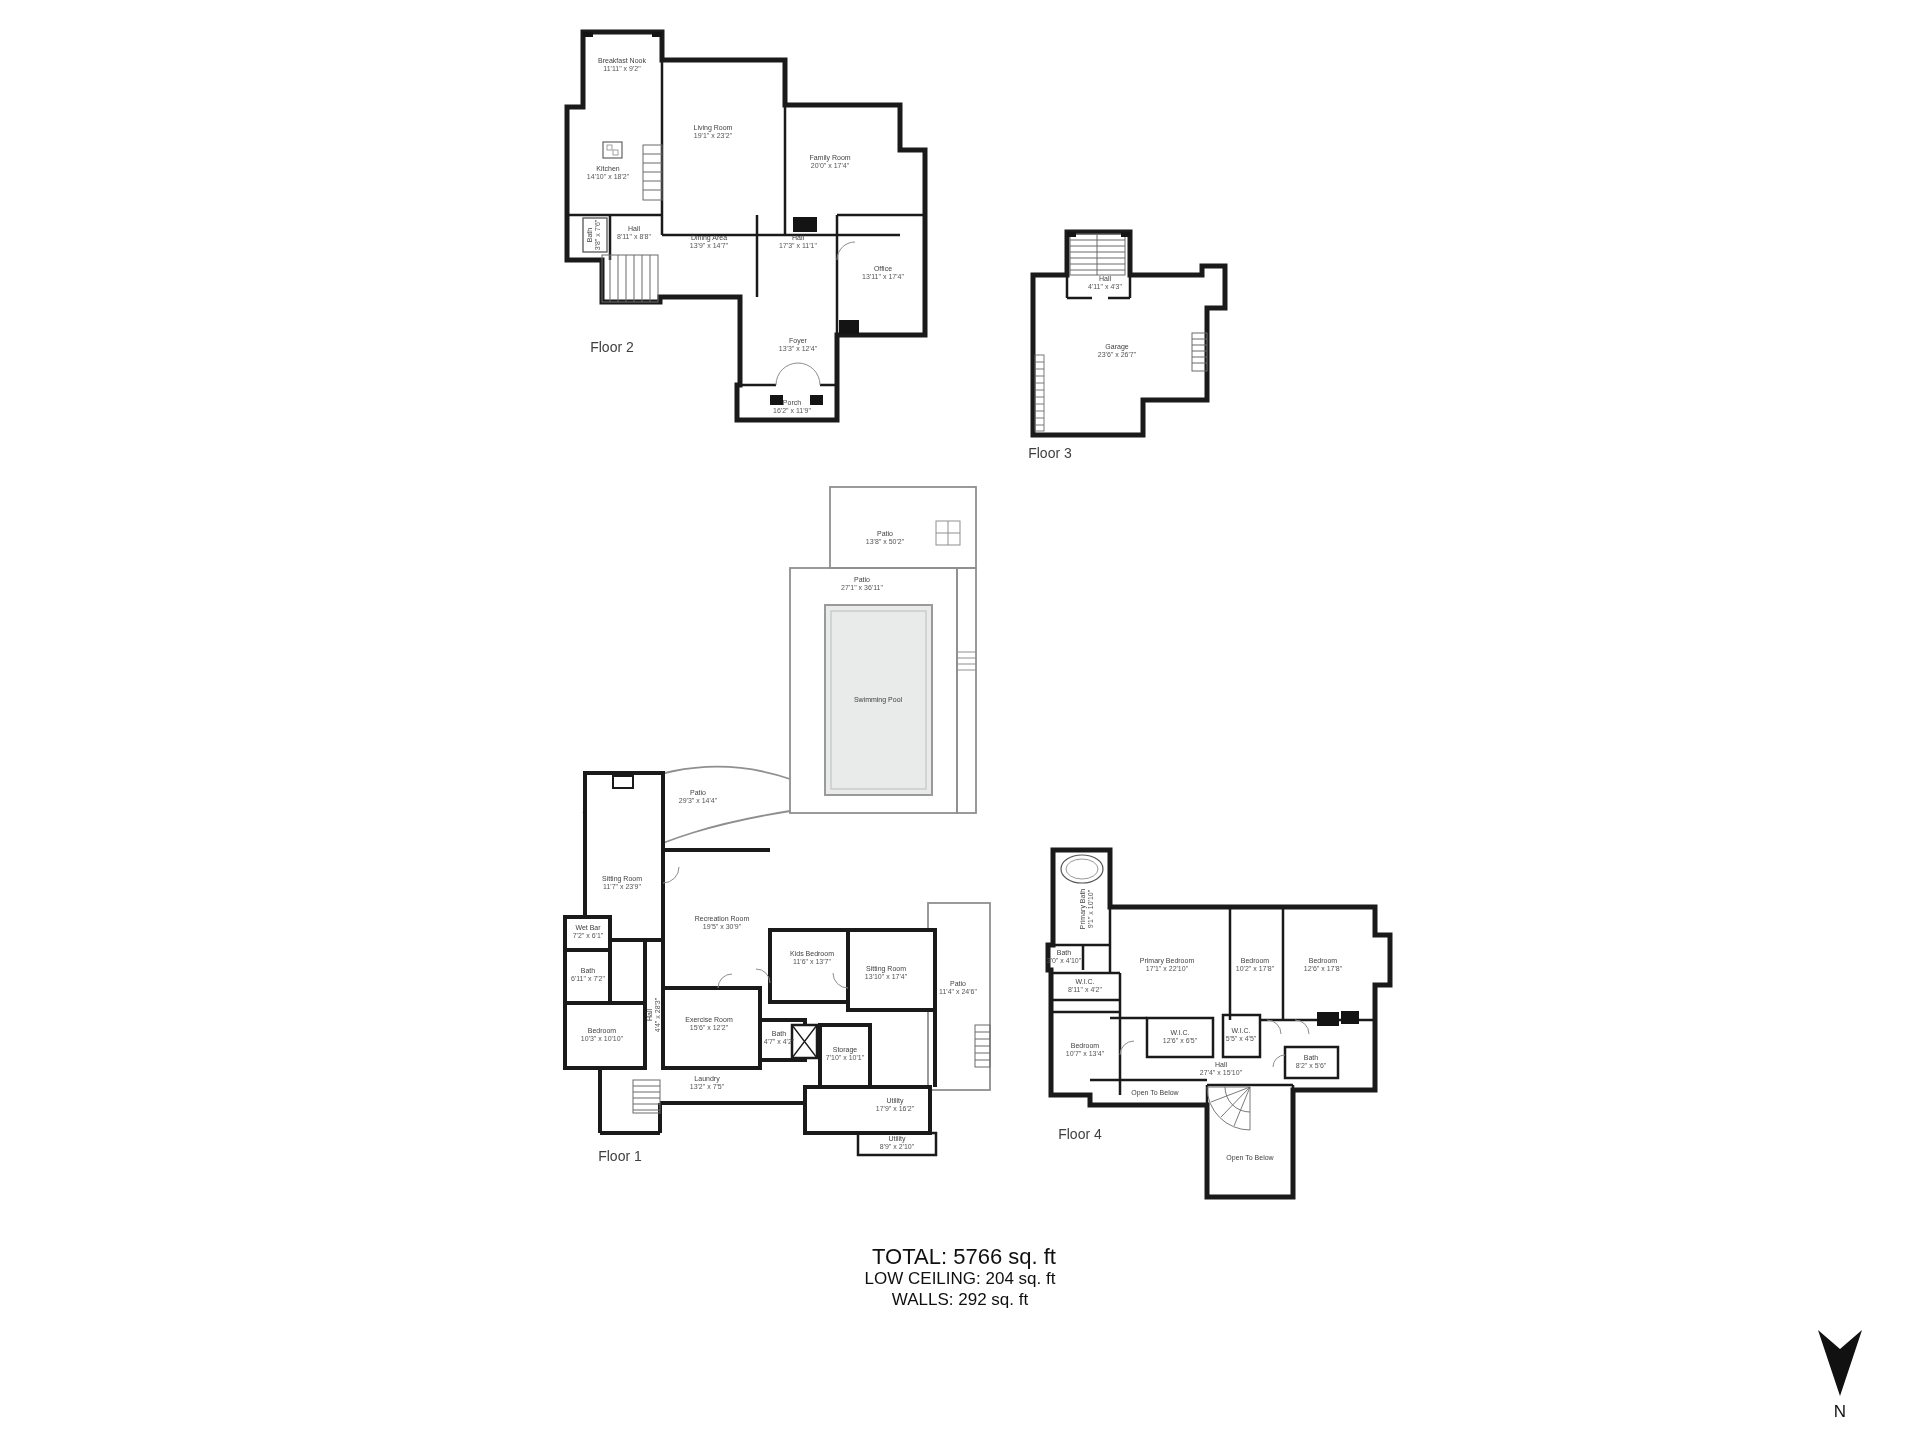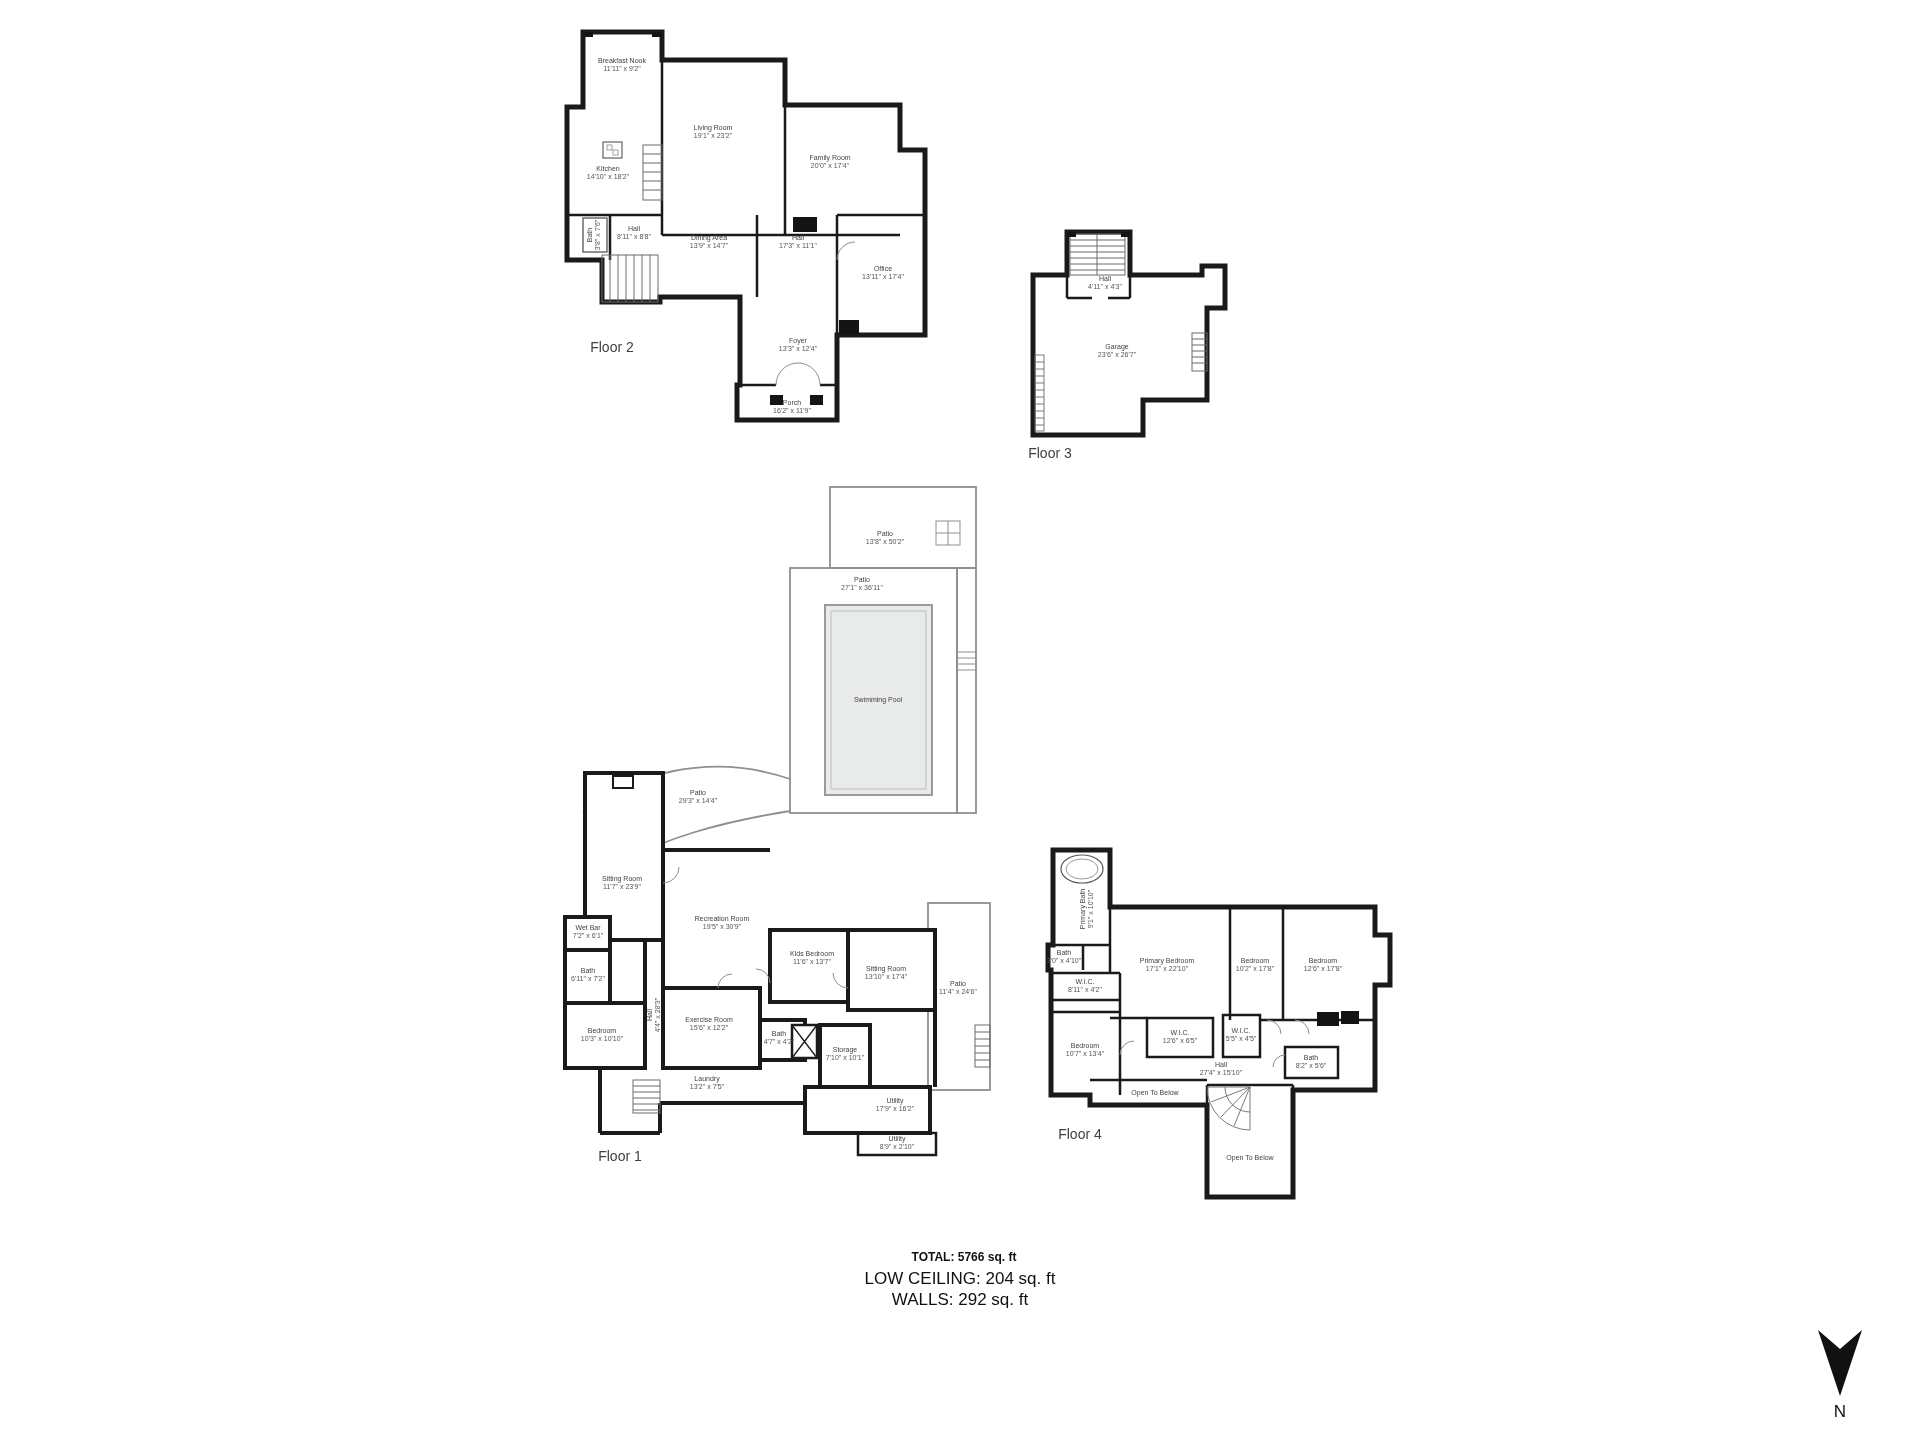--- a/index.html
+++ b/index.html
@@ -8,21 +8,21 @@
   .floor{position:absolute;}
   .floor svg{position:absolute;left:0;top:0;}
   .rl{position:absolute;transform:translate(-50%,-50%);text-align:center;
       font-size:7px;line-height:1.15;color:#4a4a4a;white-space:nowrap;z-index:5;}
   .rl span{display:block;}
   .rl .rn{color:#3f3f3f;}
   .rl .rd{color:#555;}
   .rl.vert{transform:translate(-50%,-50%) rotate(-90deg);}
   .ftag{position:absolute;transform:translate(-50%,-50%);font-size:14px;color:#3f3f3f;white-space:nowrap;z-index:5;}
   .summary{position:absolute;left:0;top:1246px;width:1920px;text-align:center;color:#101010;}
-  .sum-title{font-size:12px;font-weight:bold;line-height:22px;padding-left:8px;}
+  .sum-title{font-size:22px;font-weight:normal;line-height:22px;padding-left:8px;}
   .sum-line{font-size:17px;line-height:21px;}
   .footer{position:absolute;left:0;top:1394px;width:1920px;text-align:center;
           font-size:14px;color:#1c1c1c;}
   .compass{position:absolute;left:1816px;top:1330px;width:48px;text-align:center;}
   .compass .n-label{display:block;font-size:17px;color:#111;margin-top:2px;font-family:"Liberation Sans",sans-serif;}
 </style>
 </head>
 <body>
 
 <div class="page">

